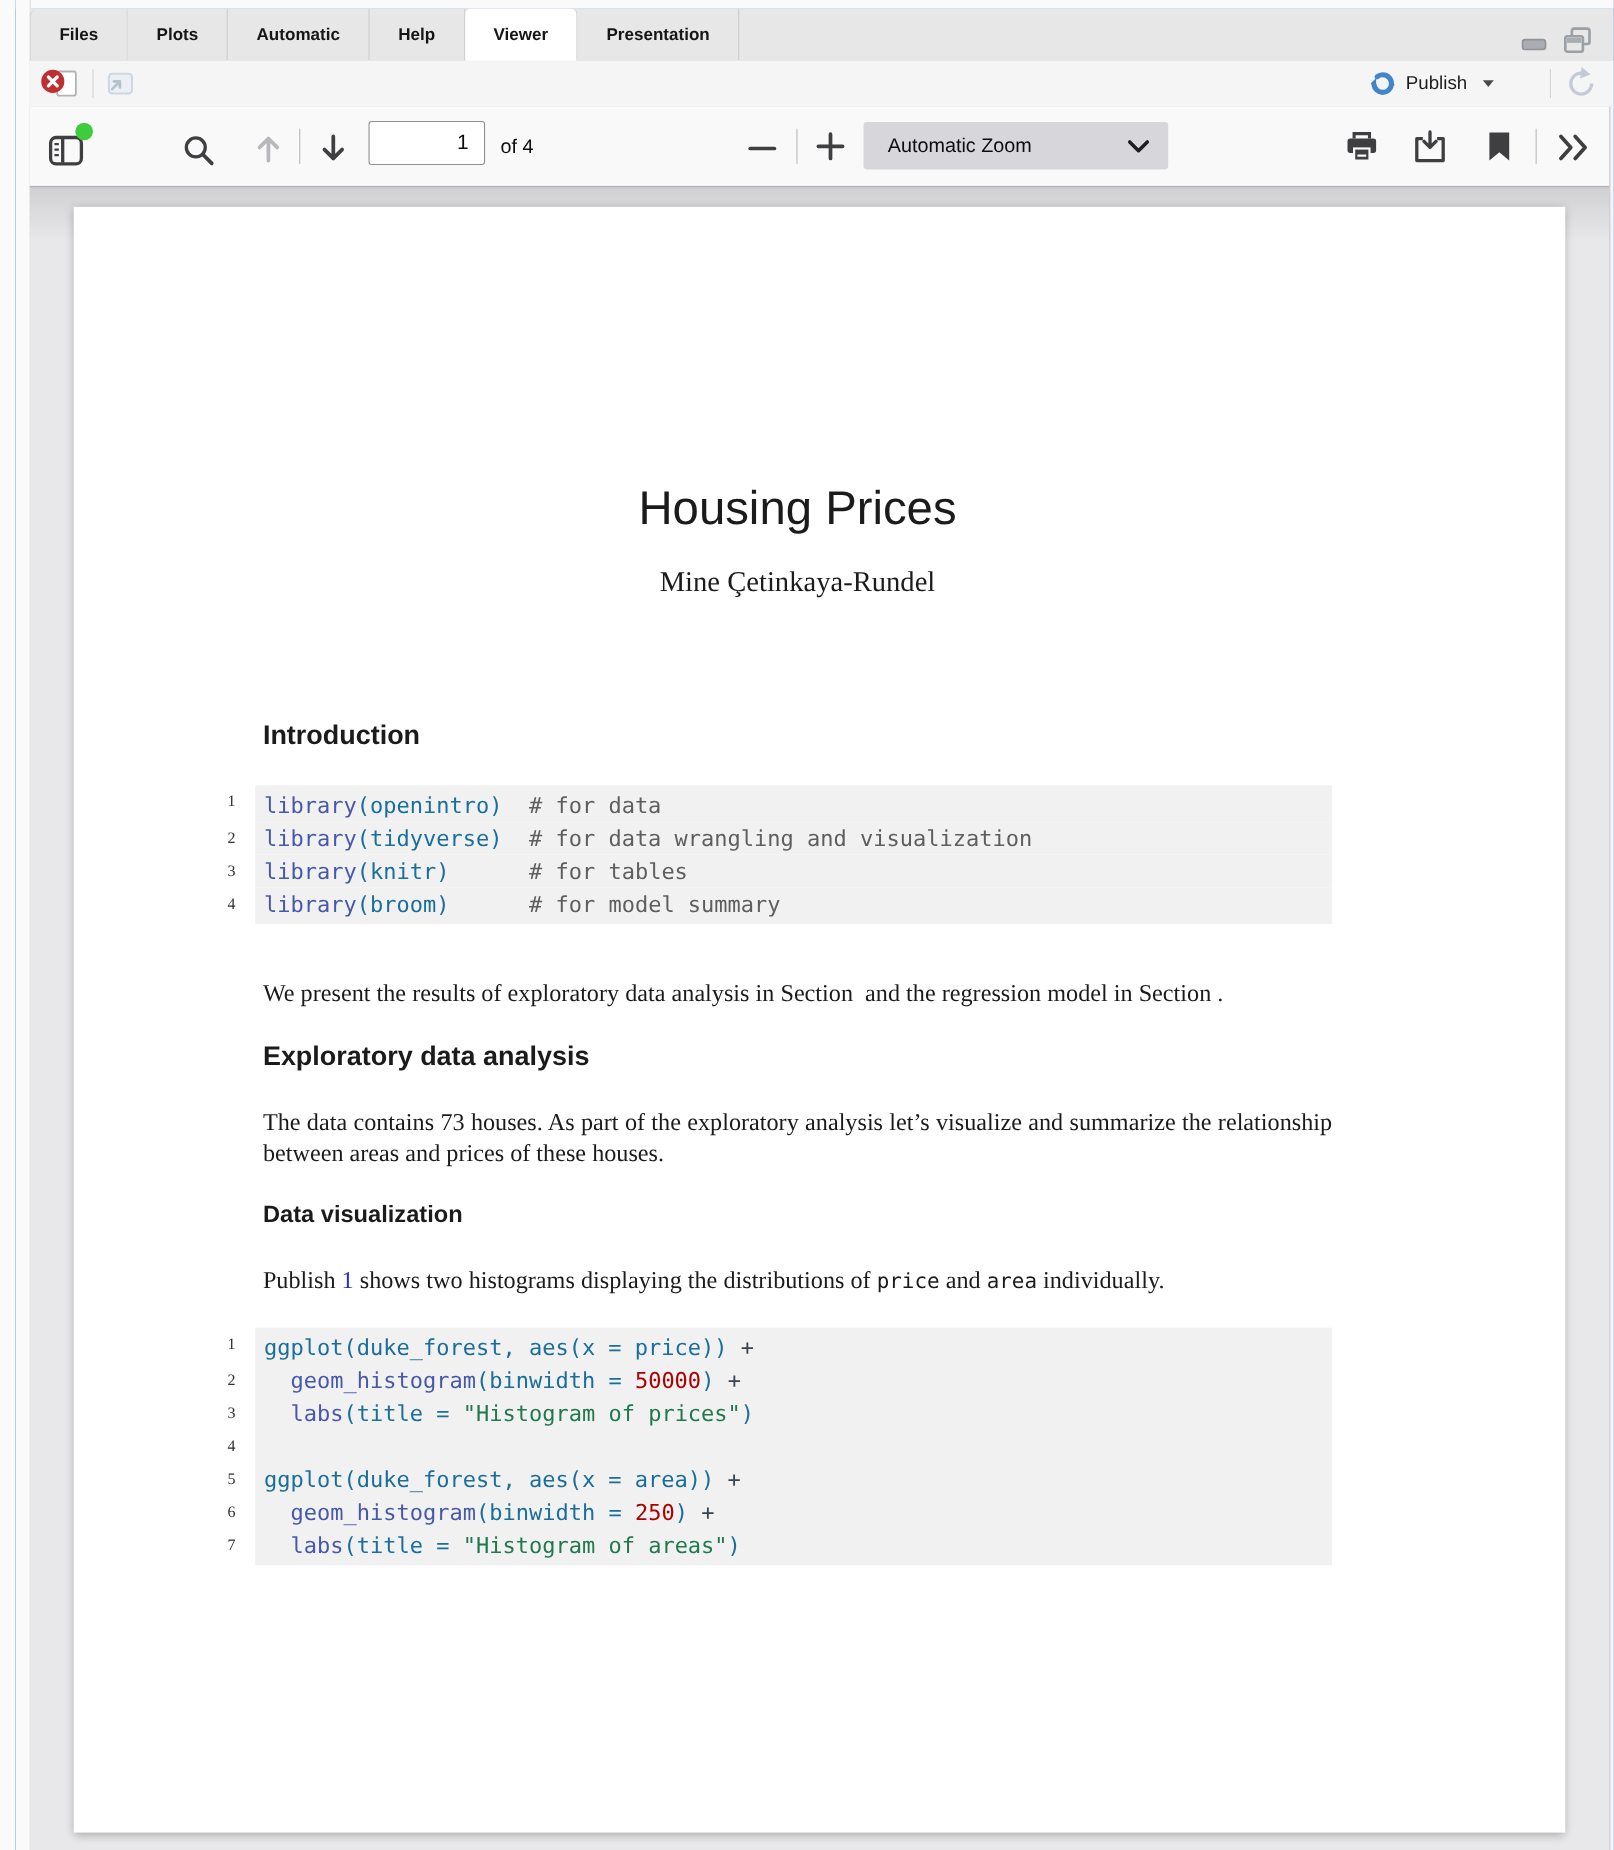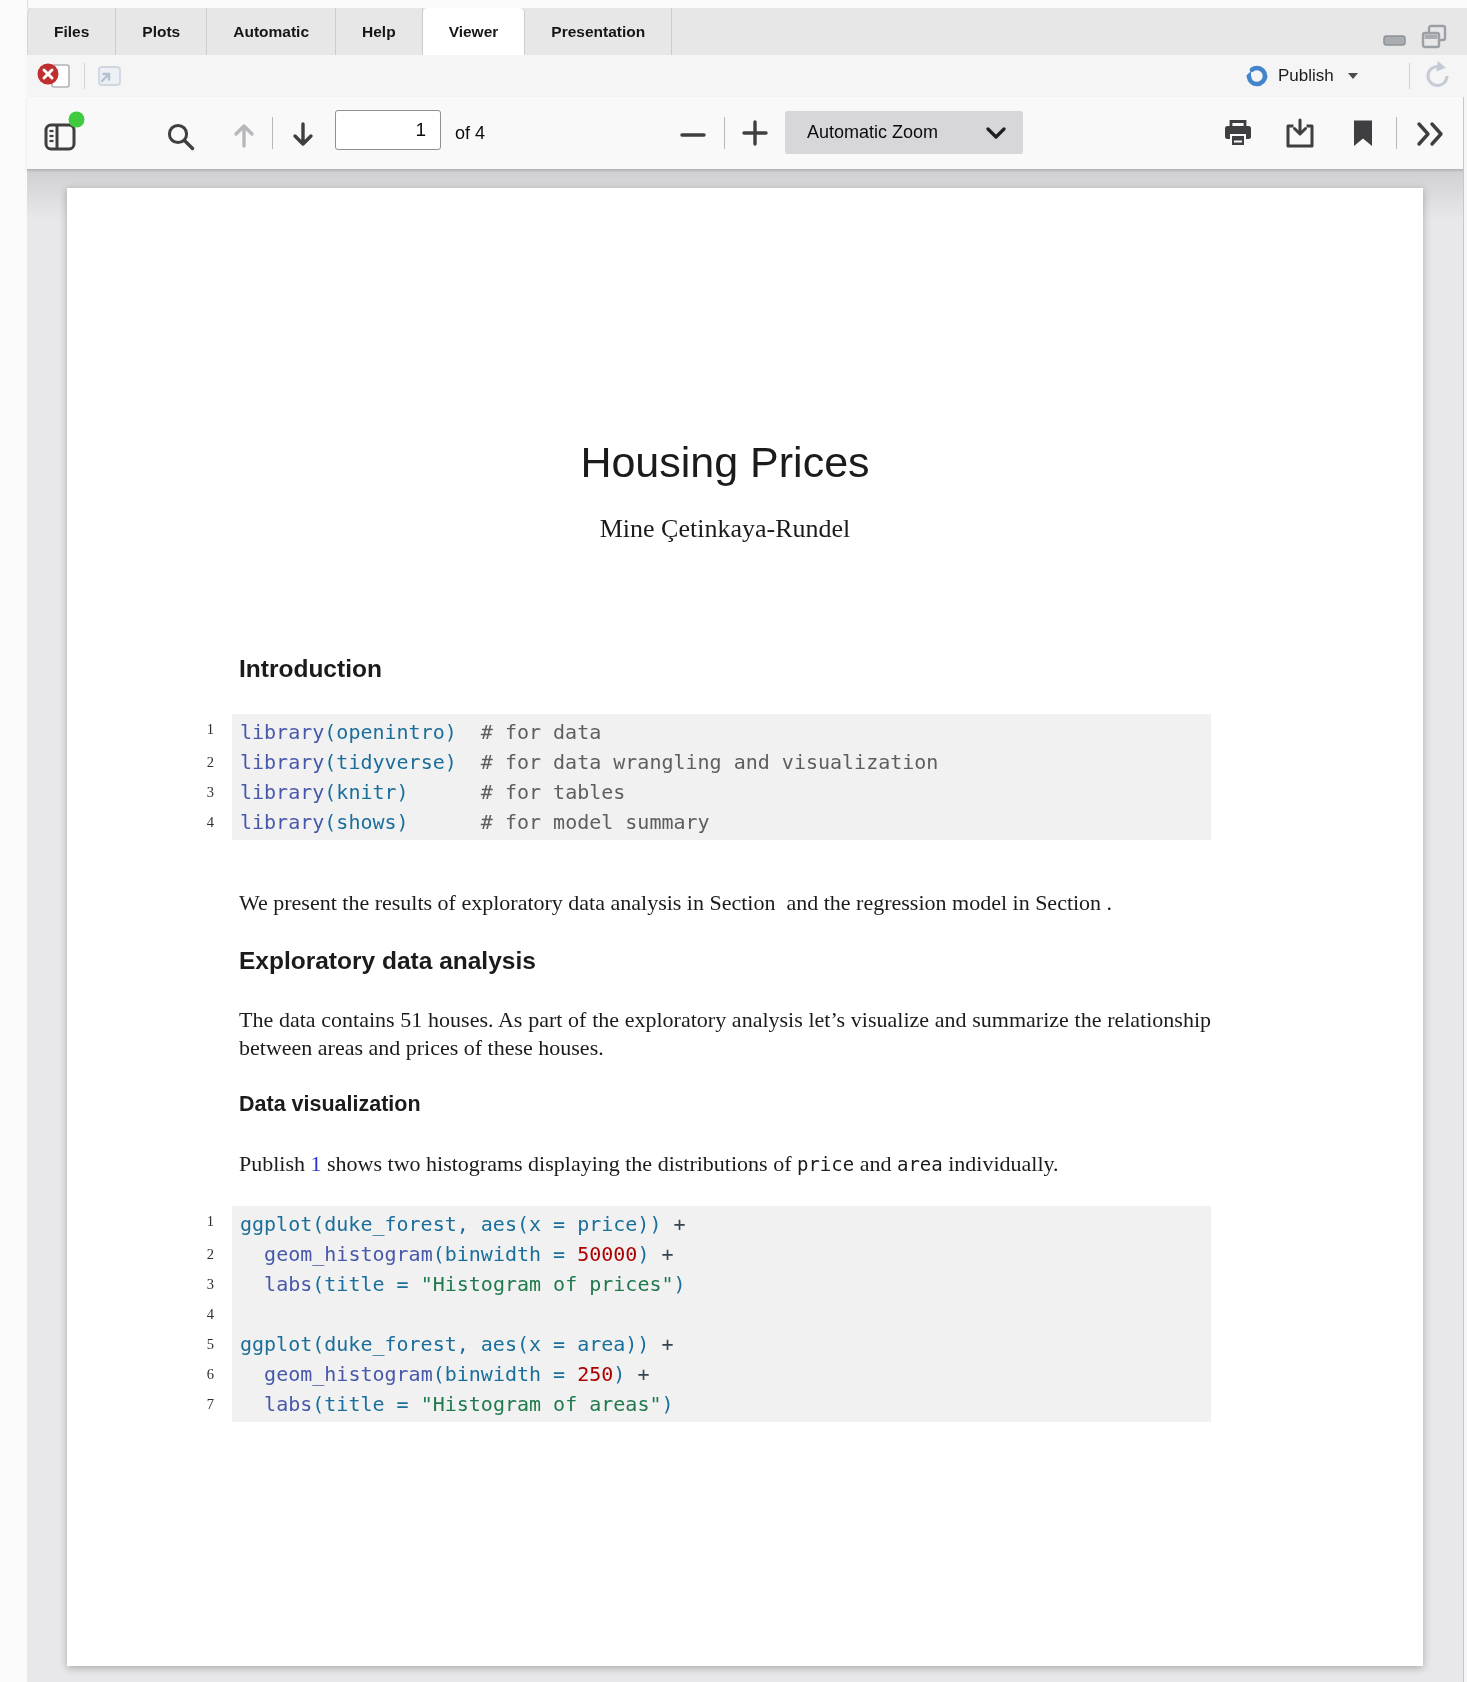--- a/index.html
+++ b/index.html
@@ -21,21 +21,21 @@
   .publish-group{position:absolute;left:1217px;top:0;height:42px;display:flex;align-items:center;gap:8px;cursor:pointer;}
   .publish-label{font-size:17px;color:#1c1c1c;}
   .caret{width:0;height:0;border-left:5.5px solid transparent;border-right:5.5px solid transparent;border-top:6px solid #4a4a4a;margin-left:6px;}
 
   
   .pdfbar{position:absolute;left:13px;top:97px;width:1437px;height:72px;background:#f9f9fa;border-bottom:1px solid #b3b3b6;box-shadow:0 1px 2px rgba(0,0,0,.12);z-index:3;}
   .pbtn{position:absolute;background:none;border:none;padding:0;cursor:pointer;}
   .vsep{position:absolute;width:1px;height:32px;top:20px;background:#b9b9bd;}
   .page-input{position:absolute;left:308px;top:13px;width:106px;height:40px;box-sizing:border-box;border:1.5px solid #8f8f98;border-radius:3px;background:#fff;font-family:"Liberation Sans",sans-serif;font-size:19px;color:#0c0c0d;text-align:right;padding-right:14px;}
   .of-label{position:absolute;left:428px;top:0;line-height:72px;font-size:18px;color:#0c0c0d;}
-  .zoom-select{position:absolute;left:758px;top:14px;width:238px;height:43px;background:#d7d7db;border-radius:3px;cursor:pointer;}
+  .zoom-select{position:absolute;left:758px;top:14px;width:277px;height:43px;background:#d7d7db;border-radius:3px;cursor:pointer;}
   .zoom-select .zlabel{position:absolute;left:22px;top:0;line-height:43px;font-size:18px;color:#0c0c0d;}
 
   
   .content{position:absolute;left:13px;top:170px;width:1437px;height:1512px;background:linear-gradient(#d0d0d3,#e8e8ea 50px);}
   .right-gutter{position:absolute;right:0;top:97px;width:17px;height:1585px;background:#f4f5f7;border-left:1px solid #c6c7cb;z-index:4;}
   .page{position:absolute;left:40px;top:18px;width:1356px;height:1478px;background:#ffffff;box-shadow:0 2px 8px rgba(0,0,0,.28);}
 
   
   .doc{padding:249px 212px 0 172px;color:#1b1b1b;}
   .doc-title{font-family:"Liberation Sans",sans-serif;font-weight:normal;font-size:43px;line-height:50px;text-align:center;margin:0;}
@@ -219,26 +219,26 @@
               <div class="crow">
                 <div class="cnum">2</div>
                 <div class="ccode"><span class="tk-fu">library</span><span class="tk-id">(tidyverse)</span><span class="tk-co">  # for data wrangling and visualization</span></div>
               </div>
               <div class="crow">
                 <div class="cnum">3</div>
                 <div class="ccode"><span class="tk-fu">library</span><span class="tk-id">(knitr)</span><span class="tk-co">      # for tables</span></div>
               </div>
               <div class="crow">
                 <div class="cnum">4</div>
-                <div class="ccode"><span class="tk-fu">library</span><span class="tk-id">(shows)</span><span class="tk-co">      # for model summary</span></div>
+                <div class="ccode"><span class="tk-fu">library</span><span class="tk-id">(broom)</span><span class="tk-co">      # for model summary</span></div>
               </div>
             </div>
             <p class="para"><span>We present the results of exploratory data analysis in Section&nbsp;&nbsp;and the regression model in Section&nbsp;.</span></p>
             <div class="h2">Exploratory data analysis</div>
-            <p class="para"><span>The data contains 51 houses. As part of the exploratory analysis let’s visualize and summarize the relationship between areas and prices of these houses.</span></p>
+            <p class="para"><span>The data contains 73 houses. As part of the exploratory analysis let’s visualize and summarize the relationship between areas and prices of these houses.</span></p>
             <div class="h3">Data visualization</div>
             <p class="para"><span>Publish </span><span class="run-link">1</span><span> shows two histograms displaying the distributions of </span><span class="run-mono">price</span><span> and </span><span class="run-mono">area</span><span> individually.</span></p>
             <div class="codeblock">
               <div class="crow">
                 <div class="cnum">1</div>
                 <div class="ccode"><span class="tk-id">ggplot(duke_forest, aes(x = price)) </span><span class="tk-op">+</span></div>
               </div>
               <div class="crow">
                 <div class="cnum">2</div>
                 <div class="ccode"><span class="tk-id">  </span><span class="tk-fu">geom_histogram</span><span class="tk-id">(binwidth = </span><span class="tk-dv">50000</span><span class="tk-id">) </span><span class="tk-op">+</span></div>

